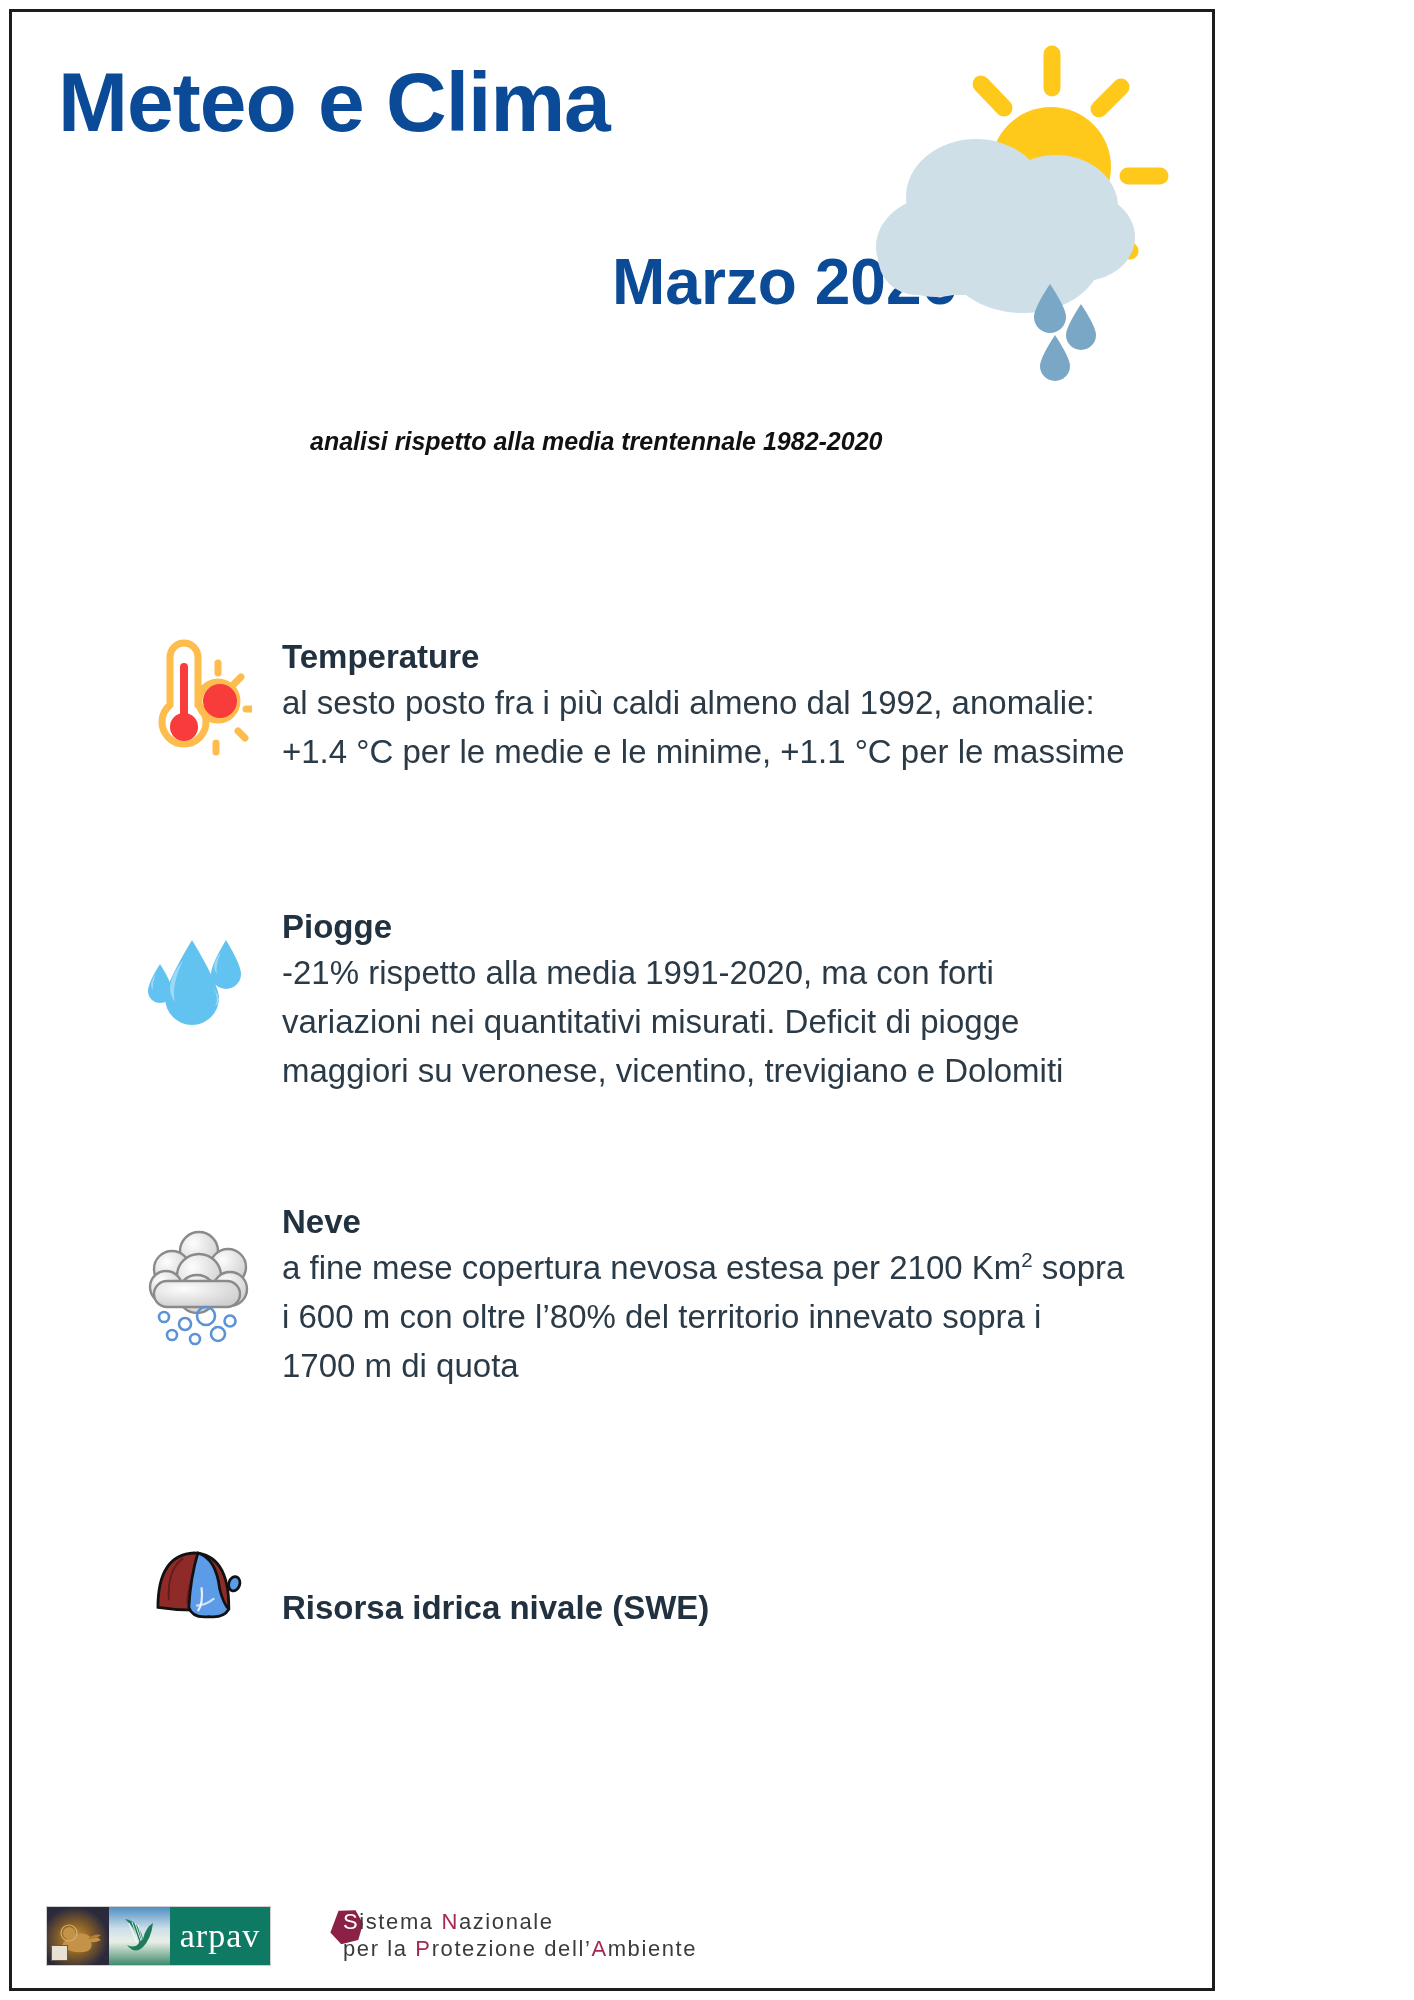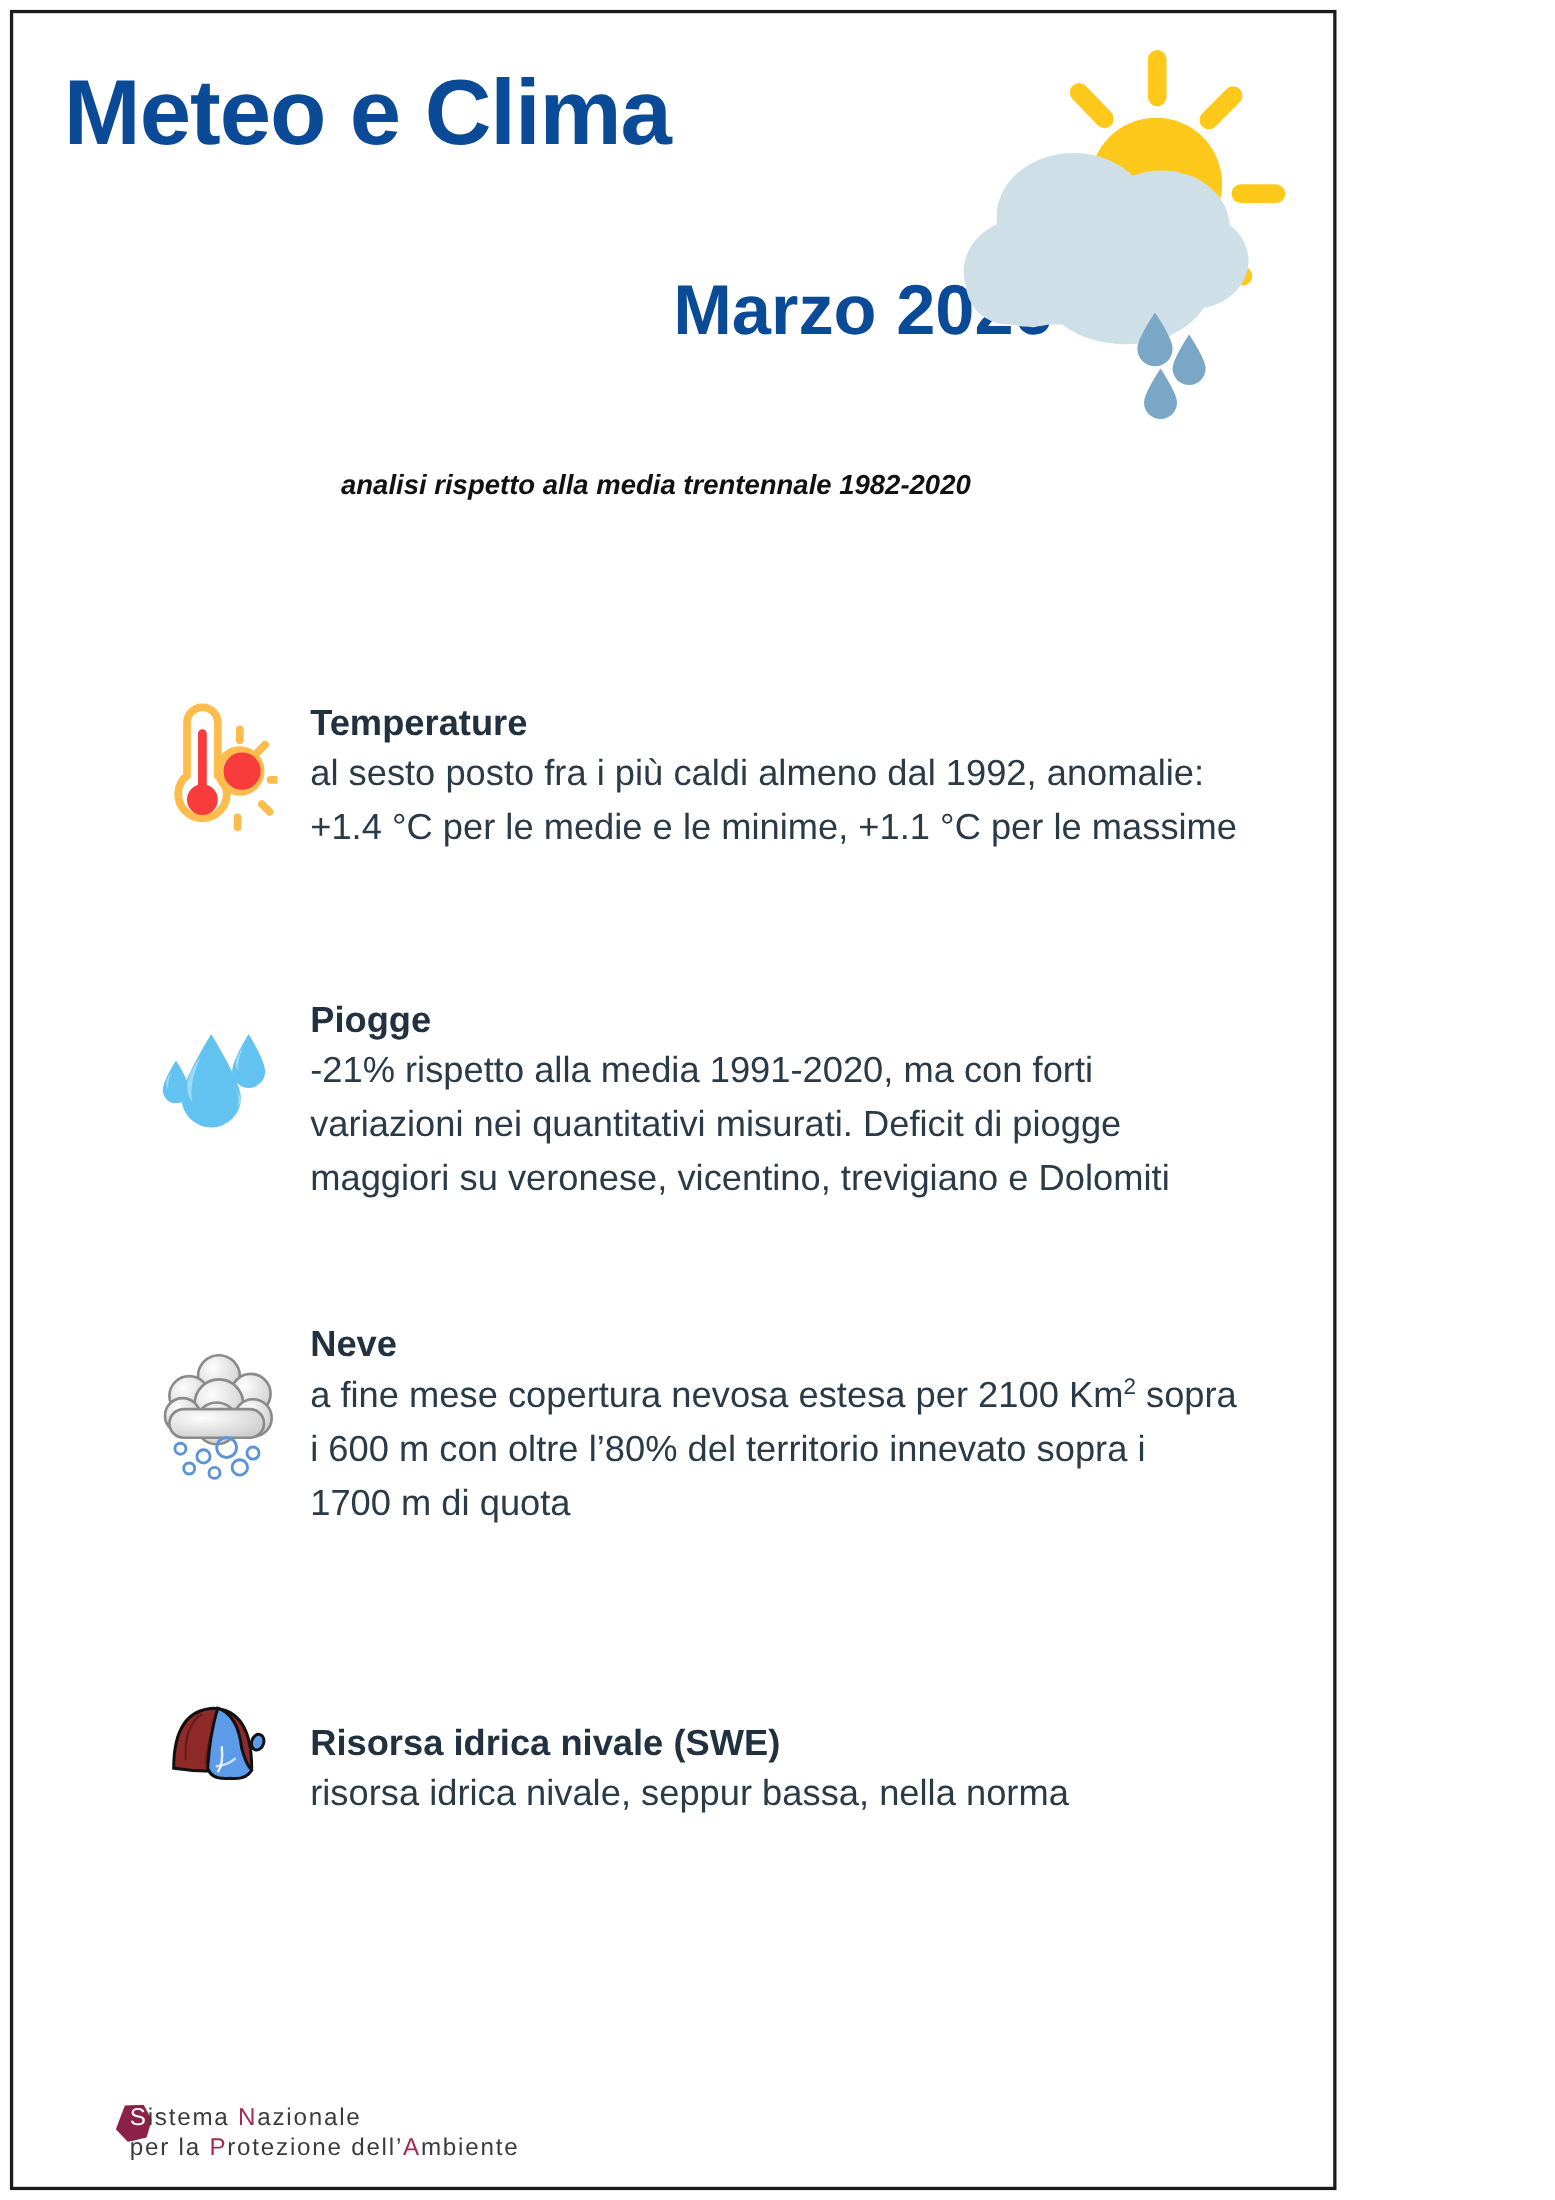--- a/index.html
+++ b/index.html
@@ -344,26 +344,48 @@
           <path d="M44 68 q2 -30 14 -44" fill="none" stroke="#3b0f0f" stroke-width="2" opacity="0.45"></path>
 
           <path d="M56 12 q20 6 24 40 q4 16 10 22 q-6 10 -22 8 q-18 2 -22 -10 q2 -34 10 -60 z" fill="#5B9BE8" stroke="#111111" stroke-width="3"></path>
           <path d="M60 50 q2 18 -4 26" fill="none" stroke="#ffffff" stroke-width="2.4" opacity="0.85"></path>
           <path d="M74 62 q-10 8 -20 8" fill="none" stroke="#ffffff" stroke-width="2.4" opacity="0.7"></path>
           <ellipse cx="96" cy="46" rx="6" ry="8" fill="#5B9BE8" stroke="#111111" stroke-width="3" transform="rotate(18 96 46)"></ellipse>
         </svg>
       </div>
       <div class="sec-body">
         <div class="sec-heading">Risorsa idrica nivale (SWE)</div>
-        <div class="sec-line">risorsa idrica nivale, seppur bassa, nella norma</div>
       </div>
     </div>
 
     <div class="footer">
 
+      <div class="arpav-logo">
+        <div class="arpav-lion">
+          <svg class="lion-shape" viewBox="0 0 46 34" aria-hidden="true">
+            <path d="M4 26 q6 -12 16 -13 q10 -2 14 4 q6 -2 10 2 q-6 3 -10 2 q2 6 -3 9 q-12 4 -27 -4 z" fill="#c59347"></path>
+            <circle cx="12" cy="12" r="6" fill="#c59347"></circle>
+            <circle cx="12" cy="12" r="8" fill="none" stroke="#d9b069" stroke-width="1.2"></circle>
+            <path d="M30 18 q8 -6 14 -4 q-5 5 -14 4 z" fill="#b07f38"></path>
+          </svg>
+          <div class="book"></div>
+        </div>
+        <div class="arpav-mid">
+          <svg class="harp" viewBox="0 0 46 48" aria-hidden="true">
+            <path d="M8 6 q14 2 18 20 q3 -12 10 -16 q-2 16 -10 24 q-8 8 -16 -2 q8 4 12 -2 q-4 -16 -14 -24 z" fill="#1f7a5e"></path>
+            <g stroke="#ffffff" stroke-width="0.9" opacity="0.9">
+              <line x1="12" y1="10" x2="20" y2="30"></line>
+              <line x1="15" y1="9" x2="22" y2="29"></line>
+              <line x1="18" y1="10" x2="24" y2="28"></line>
+              <line x1="21" y1="12" x2="25" y2="27"></line>
+            </g>
+          </svg>
+        </div>
+        <div class="arpav-word">arpav</div>
+      </div>
 
       <div class="snpa-logo">
         <div class="snpa-hex"></div>
         <div class="snpa-text">
           <div class="snpa-line"><span class="cap-white">S</span><span>istema </span><span class="cap">N</span><span>azionale</span></div>
           <div class="snpa-line"><span>per la </span><span class="cap">P</span><span>rotezione dell’</span><span class="cap">A</span><span>mbiente</span></div>
         </div>
       </div>
 
     </div>

